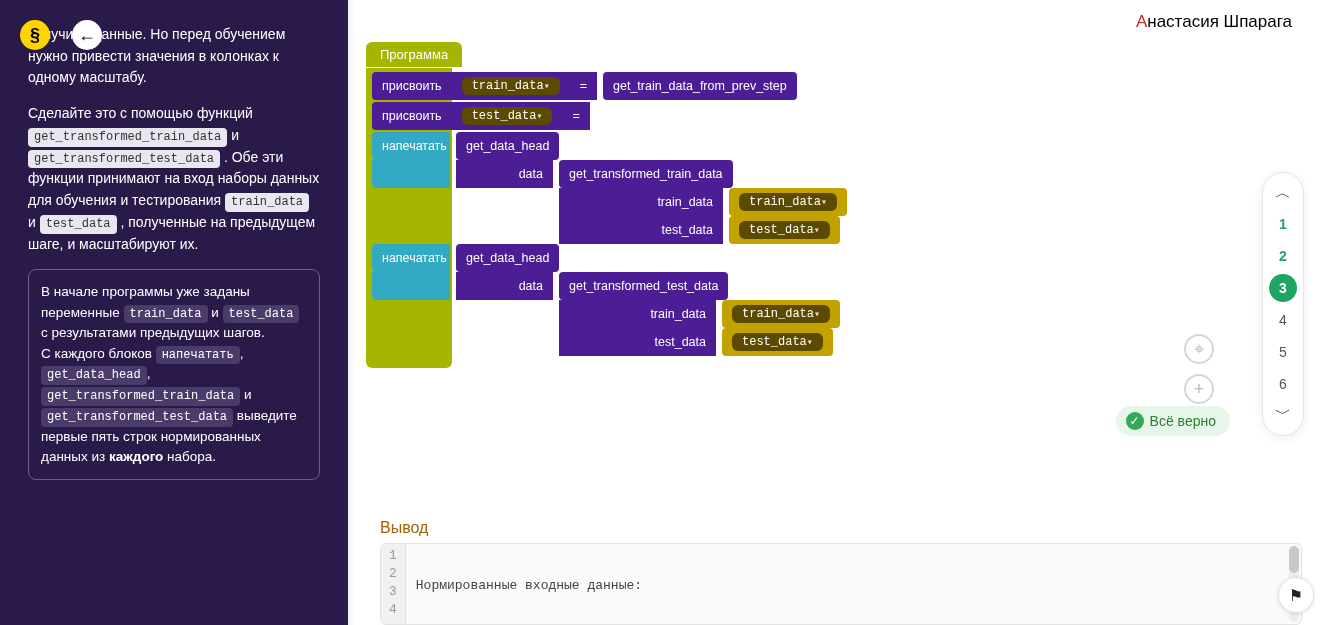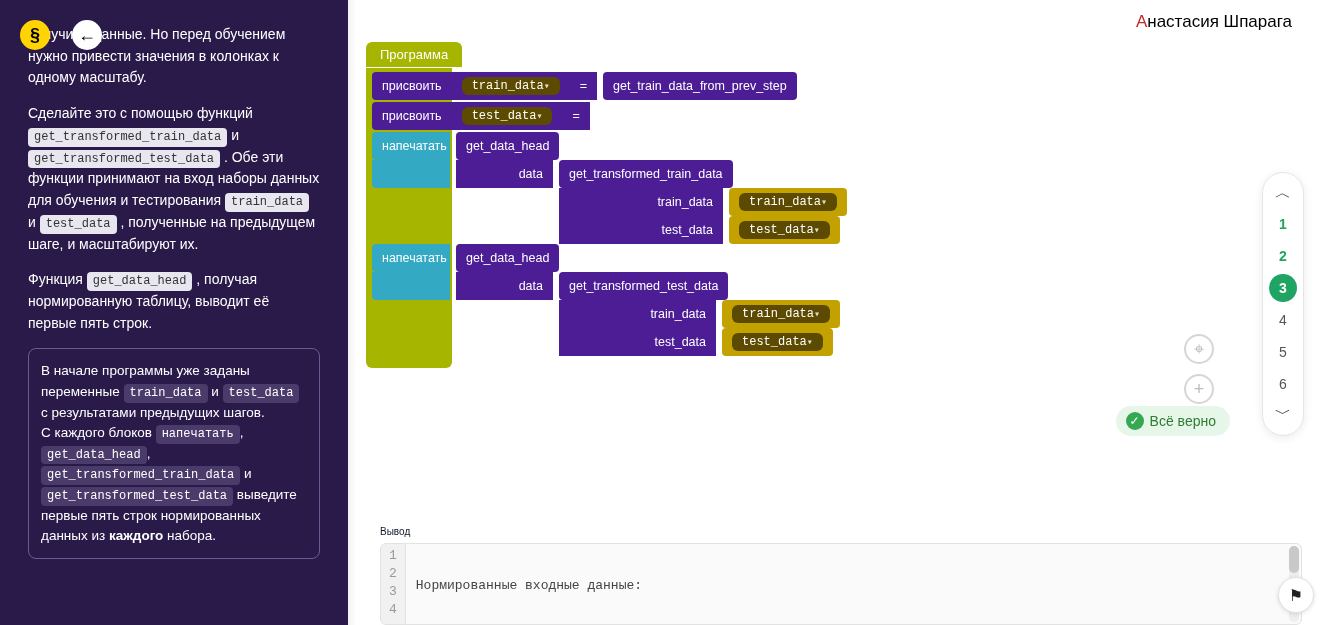--- a/index.html
+++ b/index.html
@@ -43,21 +43,21 @@
   
   .canvas-controls { position: absolute; right: 112px; top: 298px; display: flex; flex-direction: column; gap: 10px; }
   .ctrl { width: 30px; height: 30px; border: 2px solid #d6d6d6; border-radius: 50%; background: #fff; display: flex; align-items: center; justify-content: center; color: #bdbdbd; font-size: 18px; }
 
   
   .success { position: absolute; right: 96px; top: 370px; background: #e6f6e8; color: #2e7d32; border-radius: 18px; padding: 6px 14px 6px 10px; display: flex; align-items: center; gap: 6px; font-size: 14px; }
   .success .check { width: 18px; height: 18px; border-radius: 50%; background: #34a853; color: #fff; display: flex; align-items: center; justify-content: center; font-size: 12px; }
 
   
   .output-area { padding: 10px 24px 0 32px; }
-  .output-title { font-size: 10px; color: #0f172a; margin-bottom: 6px; }
+  .output-title { font-size: 16px; color: #a16207; margin-bottom: 6px; }
   .code-output { border: 1px solid #e2e2e2; border-radius: 6px; background: #fafafa; font-family: "Courier New", monospace; font-size: 13px; display: flex; position: relative; height: 82px; overflow: hidden; }
   .gutter { background: #f1f1f1; color: #9a9a9a; text-align: right; padding: 4px 8px; border-right: 1px solid #e2e2e2; }
   .gutter div { height: 18px; }
   .code-lines { padding: 4px 10px; color: #444; white-space: pre; }
   .code-lines div { height: 18px; }
   .vscroll { position: absolute; right: 2px; top: 2px; bottom: 2px; width: 10px; background: #eee; border-radius: 5px; }
   .vscroll .thumb2 { position: absolute; top: 0; width: 100%; height: 35%; background: #c9c9c9; border-radius: 5px; }
 
   
   .next-wrap { display: flex; justify-content: center; padding: 14px 0 16px 0; }
@@ -93,25 +93,20 @@
       <p>
         <span>Сделайте это с помощью функций </span>
         <span class="code-chip">get_transformed_train_data</span>
         <span> и </span>
         <span class="code-chip">get_transformed_test_data</span>
         <span>. Обе эти функции принимают на вход наборы данных для обучения и тестирования </span>
         <span class="code-chip">train_data</span>
         <span> и </span>
         <span class="code-chip">test_data</span>
         <span>, полученные на предыдущем шаге, и масштабируют их.</span>
-      </p>
-      <p>
-        <span>Функция </span>
-        <span class="code-chip">get_data_head</span>
-        <span>, получая нормированную таблицу, выводит её первые пять строк.</span>
       </p>
       <div class="task-box">
         <span>В начале программы уже заданы переменные </span>
         <span class="code-chip">train_data</span>
         <span> и </span>
         <span class="code-chip">test_data</span>
         <span> с результатами предыдущих шагов.</span><br>
         <span>С каждого блоков </span>
         <span class="code-chip">напечатать</span><span>, </span>
         <span class="code-chip">get_data_head</span><span>, </span>

